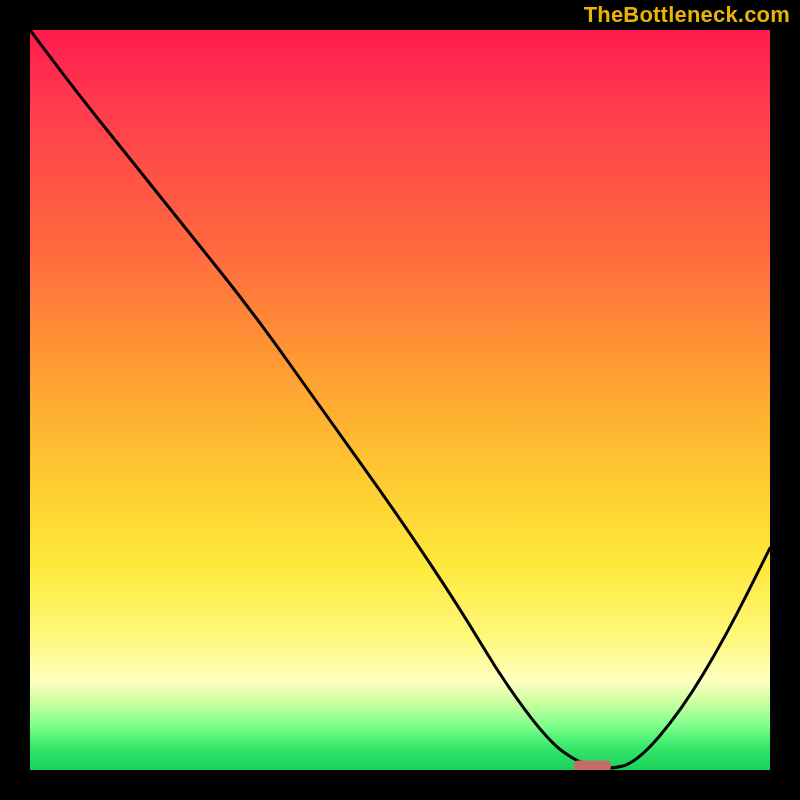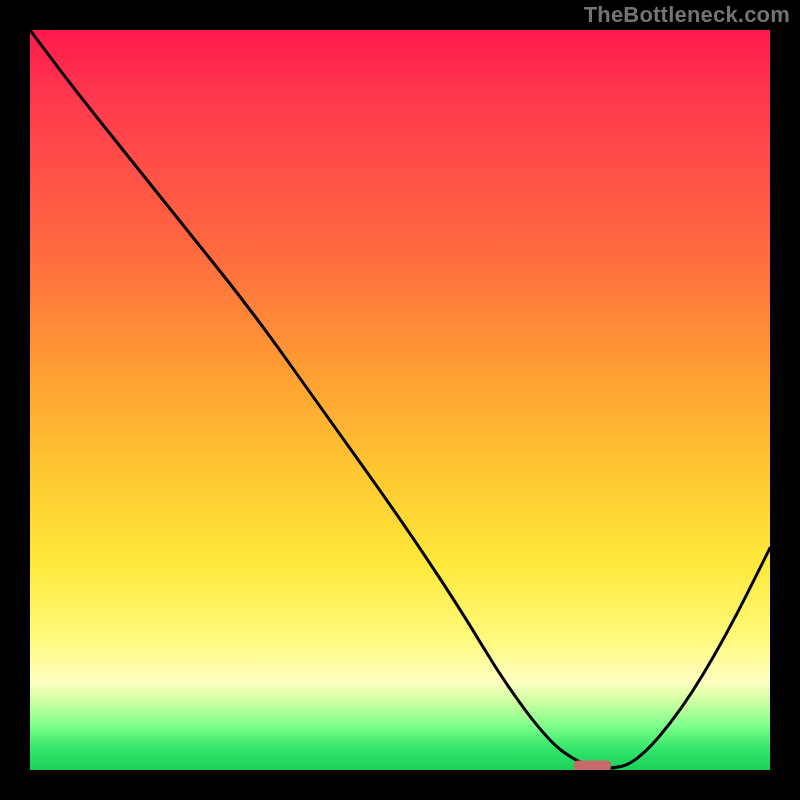--- a/index.html
+++ b/index.html
@@ -14,21 +14,21 @@
   .frame {
     position: relative;
     width: 800px;
     height: 800px;
     background: #000;
   }
   .watermark {
     position: absolute;
     top: 2px;
     right: 10px;
-    color: #737373;
+    color: #eab308;
     font-size: 22px;
     font-weight: 600;
     letter-spacing: 0.2px;
     z-index: 10;
   }
   .plot-area {
     position: absolute;
     left: 30px;
     top: 30px;
     width: 740px;

